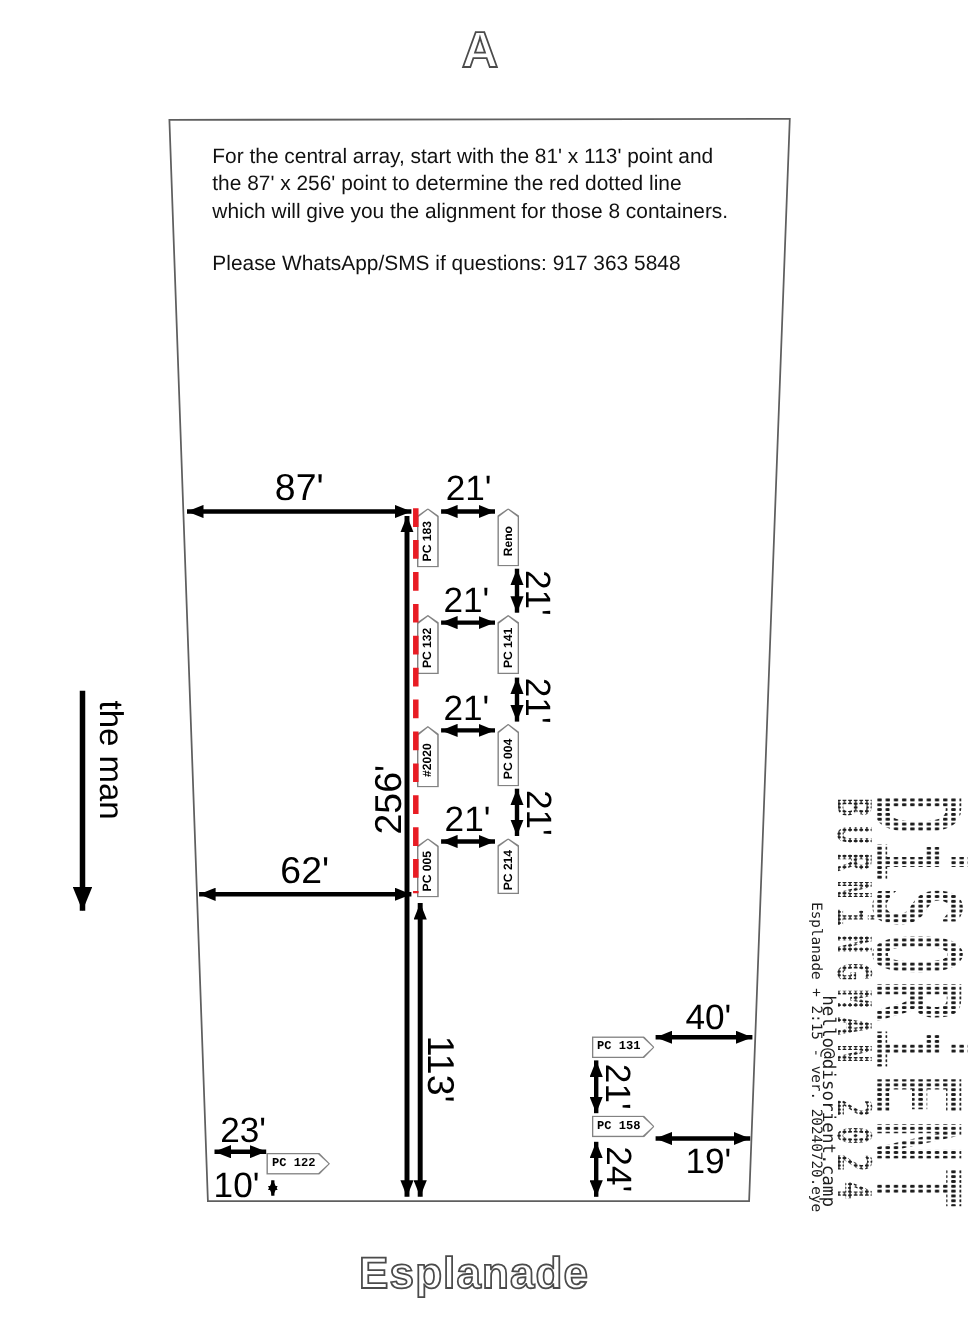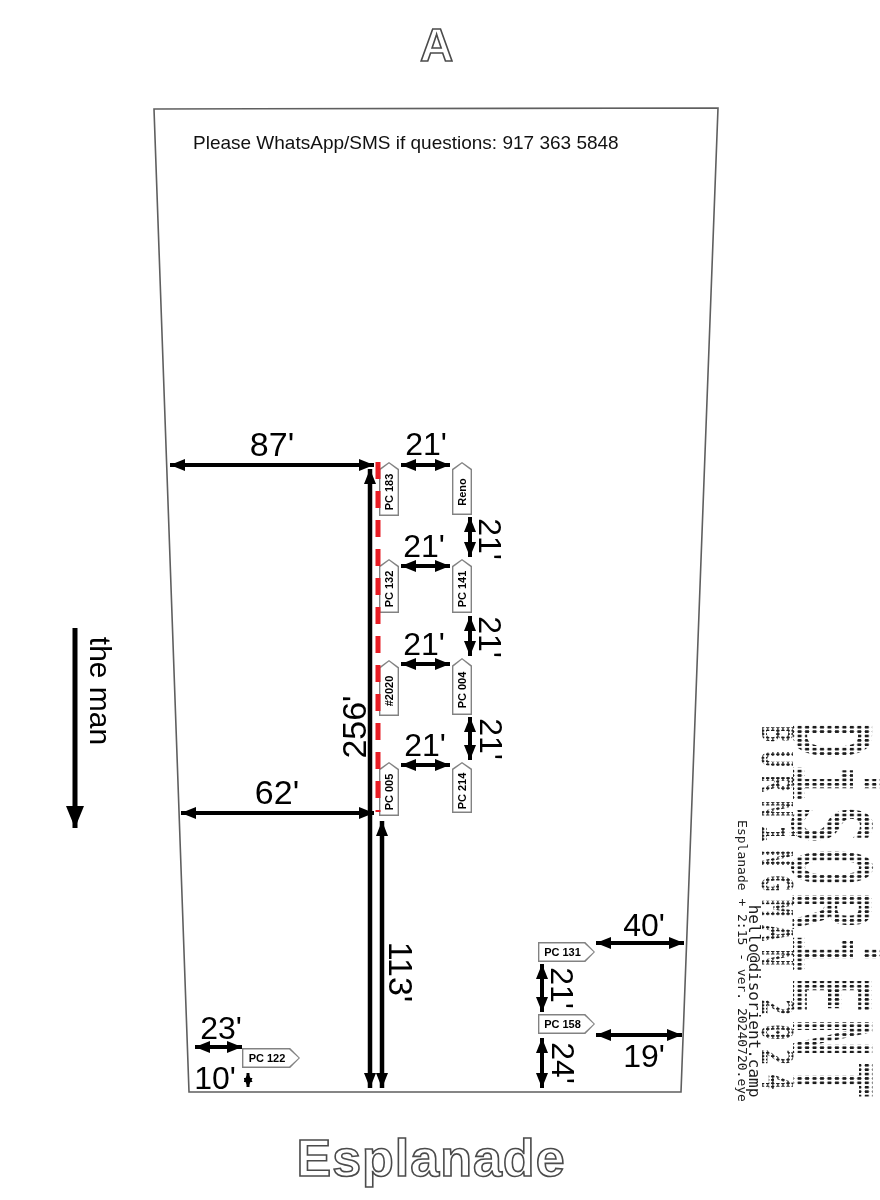--- a/index.html
+++ b/index.html
@@ -20,43 +20,46 @@
   #notes p{margin:0 0 22px 0;font-size:19px;line-height:25px;white-space:pre-line;color:#111;}
   
   .cont{position:absolute;z-index:2;}
   .cont .s1{position:absolute;inset:0;background:#828282;}
   .cont .s2{position:absolute;inset:1.4px;background:#fff;}
   .cont.v .s1,.cont.v .s2{clip-path:polygon(0 13%,50% 0,100% 13%,100% 100%,0 100%);}
   .cont.h .s1,.cont.h .s2{clip-path:polygon(0 0,83% 0,100% 50%,83% 100%,0 100%);}
   .cont .cl{position:absolute;left:50%;top:50%;transform:translate(-50%,-50%);
             font-weight:bold;font-size:11px;white-space:nowrap;color:#000;}
   .cont.v .cl{transform:translate(-50%,-50%) rotate(-90deg);top:calc(50% + 3px);}
-  .cont.h .cl{left:calc(50% - 4px);}
+  .cont.h .cl{left:calc(50% - 4px);font-family:Liberation Mono, monospace;}
   
   #scene{position:absolute;left:0;top:0;z-index:3;pointer-events:none;}
   
   .dotted{font-family:"DejaVu Sans Mono",monospace;font-weight:bold;color:transparent;
           background:radial-gradient(circle,#1d1d1d 1.25px,rgba(0,0,0,0) 1.45px) 0 0/4.4px 4.4px;
           -webkit-background-clip:text;background-clip:text;}
   @supports not ((-webkit-background-clip:text) or (background-clip:text)){
      .dotted{color:#1d1d1d;background:none;}}
   #brand{font-size:64px;letter-spacing:4px;transform:translate(-50%,-50%) rotate(90deg) scaleY(1.7);}
   #event{font-size:28px;letter-spacing:8px;background-size:3.4px 3.4px;
          transform:translate(-50%,-50%) rotate(90deg) scaleY(1.5);}
   .mono{font-family:"DejaVu Sans Mono",monospace;color:#1d1d1d;}
 </style>
 </head>
 <body>
 
 <div id="page">
 
   <div class="lbl sketch" style="left:437px;top:45px;font-size:46px">A</div>
-  <div class="lbl sketch" style="left:431px;top:1158px;font-size:52px">Esplanade</div>
+  <div class="lbl sketch" style="left:431px;top:1158px;font-size:40px">Esplanade</div>
 
   <div id="notes">
+    <p>For the central array, start with the 81' x 113' point and
+the 87' x 256' point to determine the red dotted line
+which will give you the alignment for those 8 containers.</p>
     <p>Please WhatsApp/SMS if questions: 917 363 5848</p>
   </div>
 
   <div class="lbl rcw" style="left:100px;top:691px;font-size:30px">the man</div>
 
   <div class="cont v" style="left:379px;top:462px;width:20px;height:54px">
       <div class="s1"></div>
       <div class="s2"></div>
       <span class="cl">PC 183</span>
     </div>

